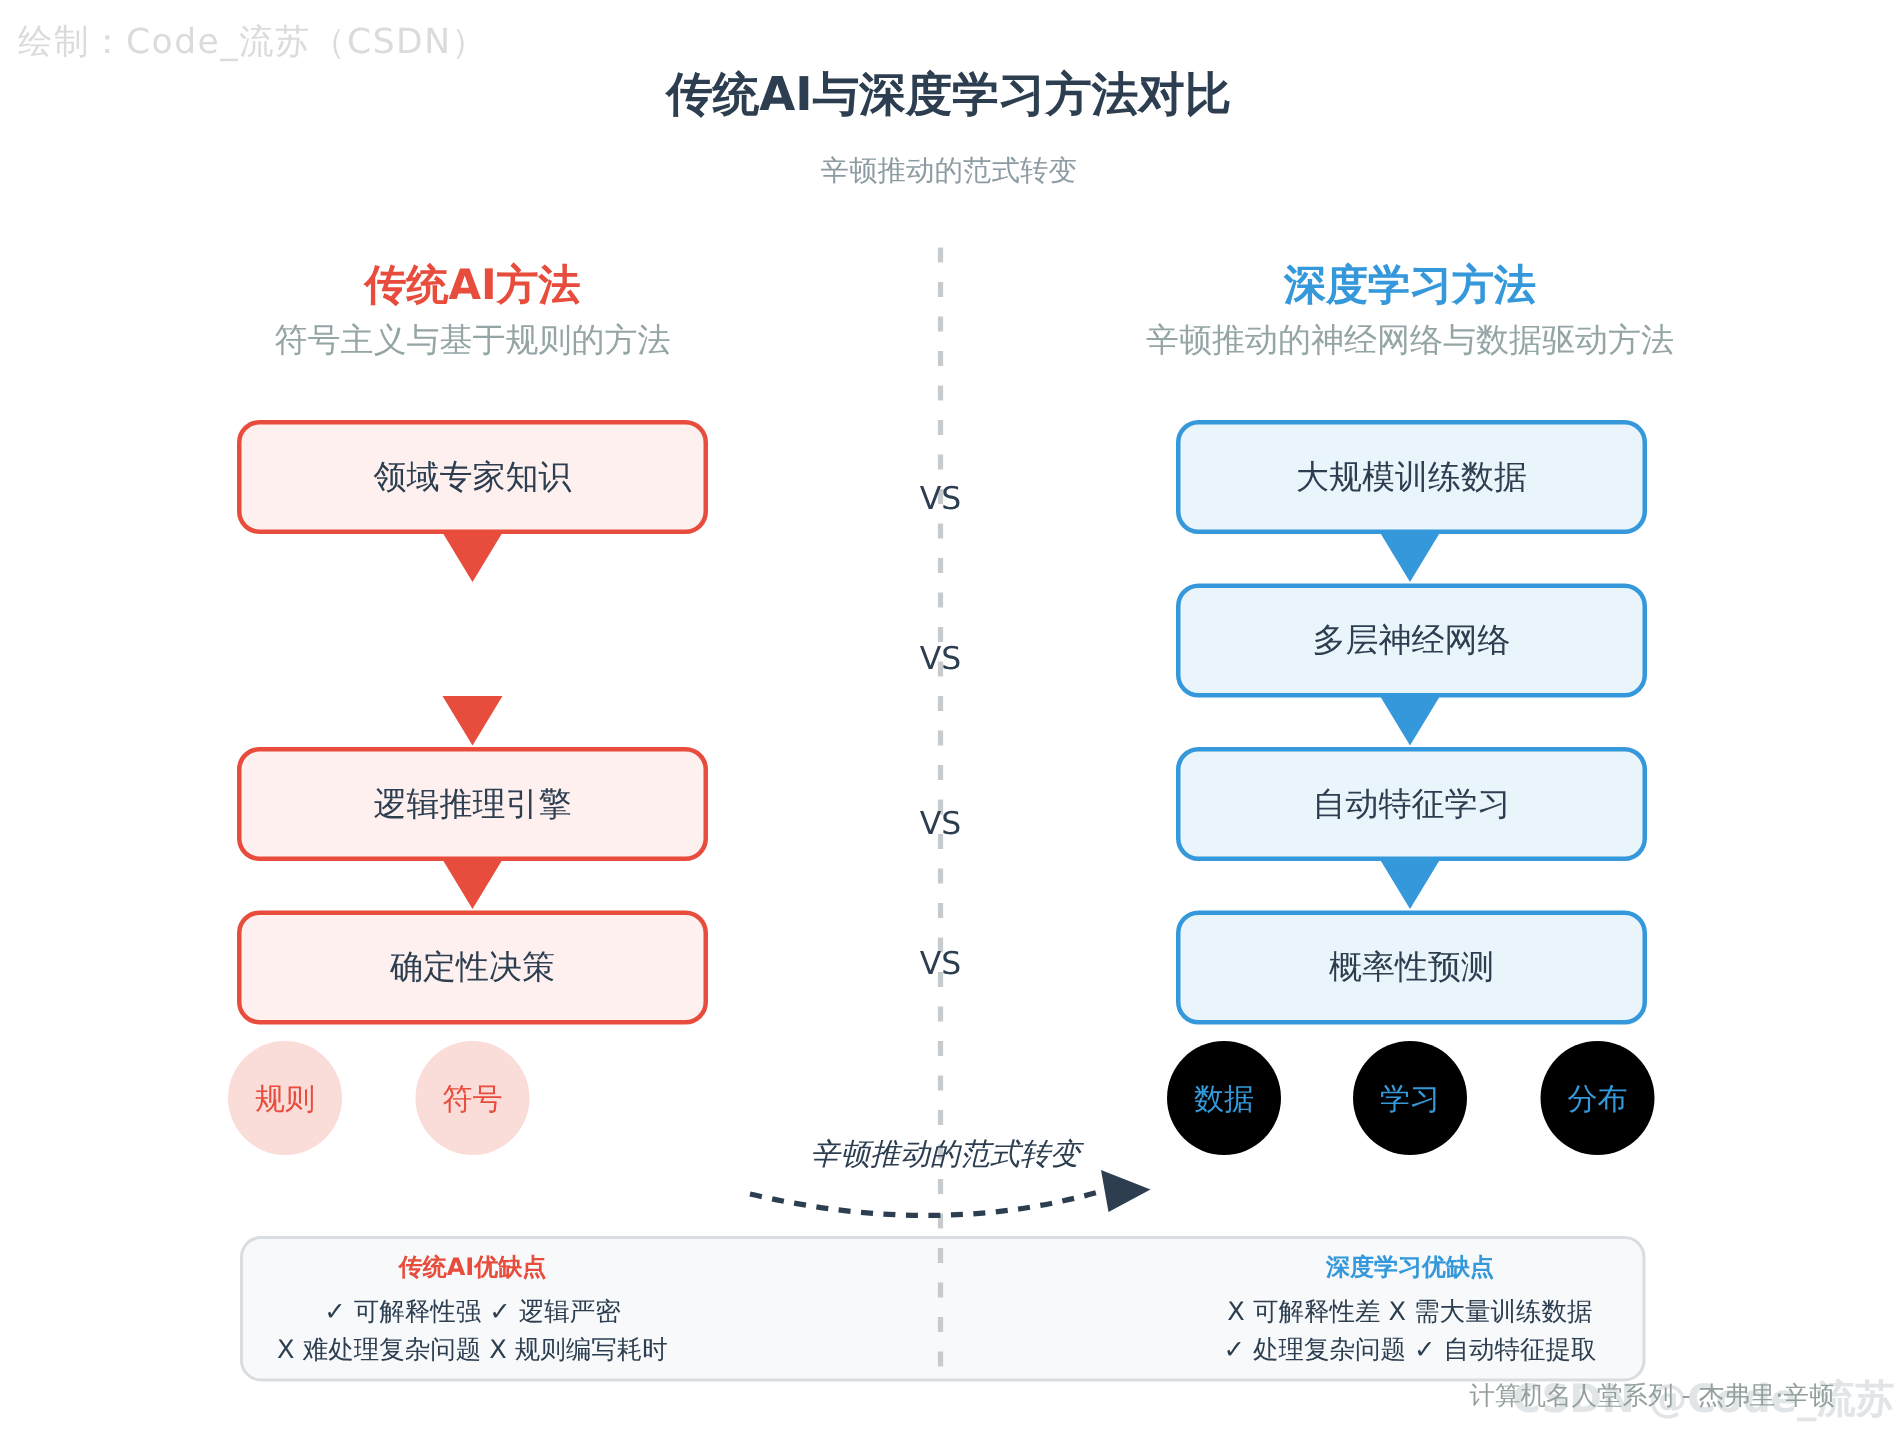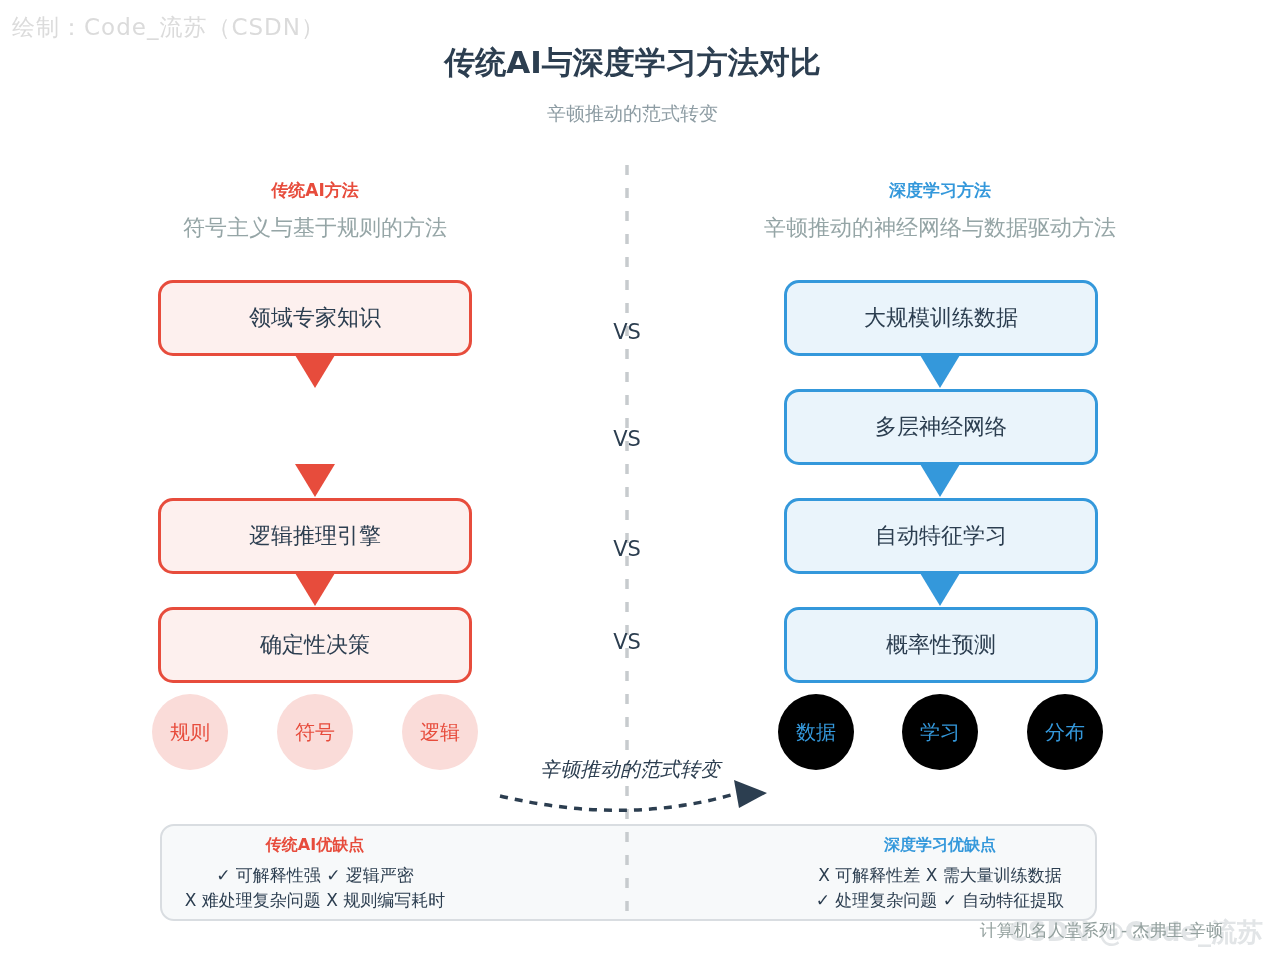--- a/index.html
+++ b/index.html
@@ -11,21 +11,21 @@
 
   .wm-top{position:absolute;left:12px;top:12px;font-size:23px;color:#dbdbdb;letter-spacing:1px;}
   .main-title{position:absolute;top:42px;left:0;width:100%;text-align:center;
     font-size:31px;font-weight:bold;color:#2c3e50;}
   .main-sub{position:absolute;top:101px;left:0;width:100%;text-align:center;
     font-size:19px;color:#8d9ca3;}
 
   .col-hd{position:absolute;top:175px;width:360px;text-align:center;}
   .col-hd.l{left:135px}
   .col-hd.r{left:760px}
-  .col-hd .t{font-size:17px;font-weight:bold;line-height:30px;}
+  .col-hd .t{font-size:28px;font-weight:bold;line-height:30px;}
   .col-hd.l .t{color:#e74c3c}
   .col-hd.r .t{color:#3498db}
   .col-hd .s{font-size:22px;color:#95a5a6;margin-top:11px;line-height:24px;}
 
   .node{position:absolute;width:314px;height:76px;border-radius:15px;box-sizing:border-box;
     display:flex;align-items:center;justify-content:center;font-size:22px;color:#2c3e50;z-index:2;}
   .node.red{left:158px;border:3px solid #e74c3c;background:#fdf0ee;}
   .node.blue{left:784px;border:3px solid #3498db;background:#eaf4fb;}
   .r0{top:280px}.r1{top:389px}.r2{top:498px}.r3{top:607px}
 
@@ -104,21 +104,20 @@
   <div class="tri blue t1"></div>
   <div class="tri blue t2"></div>
 
   <div class="vs v0">VS</div>
   <div class="vs v1">VS</div>
   <div class="vs v2">VS</div>
   <div class="vs v3">VS</div>
 
   <div class="circle pink c0">规则</div>
   <div class="circle pink c1">符号</div>
-  <div class="circle pink c2">逻辑</div>
   <div class="circle lblue c3">数据</div>
   <div class="circle lblue c4">学习</div>
   <div class="circle lblue c5">分布</div>
 
   <div class="paradigm">辛顿推动的范式转变</div>
 
   <div class="summary">
     <div class="sum-col l">
       <div class="sum-title red">传统AI优缺点</div>
       <div class="sum-line">✓ 可解释性强 ✓ 逻辑严密</div>

